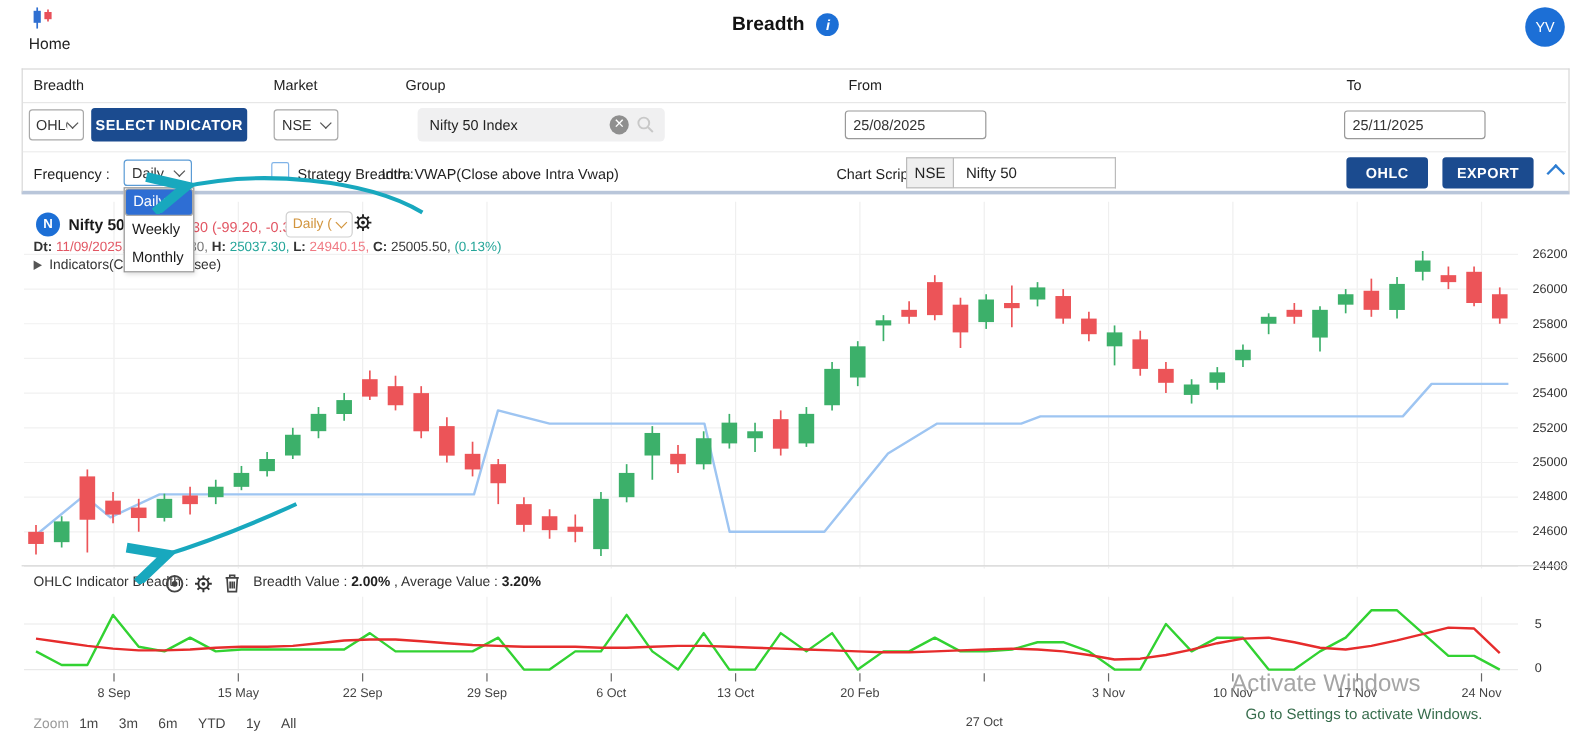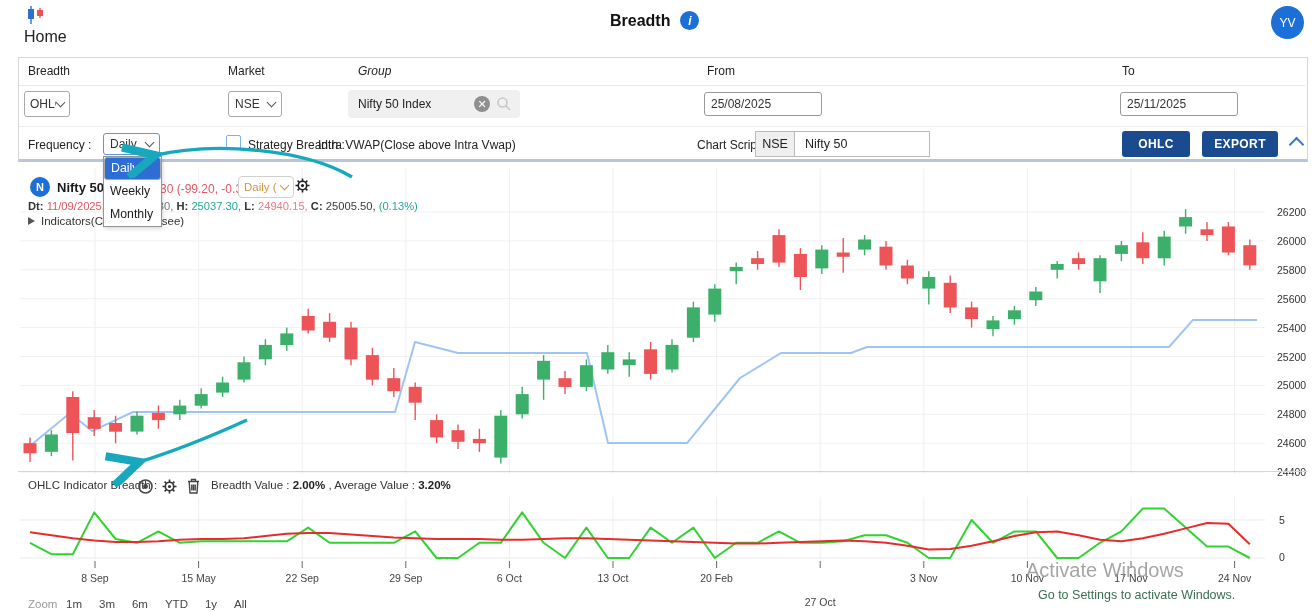--- a/index.html
+++ b/index.html
@@ -1,21 +1,21 @@
 <!DOCTYPE html>
 <html style="--btn: #1B4B8F; --accent: #1C6FD6; --sel: #2E6ED4;"><head>
 <meta charset="utf-8">
 <style>
   html,body{margin:0;padding:0;background:#fff;}
   #page{position:relative;width:1315px;height:612px;background:#fff;
         font-family:"Liberation Sans",sans-serif;color:#222;overflow:hidden;}
   .abs{position:absolute;}
   .nowrap{white-space:nowrap;}
   
-  .home-label{font-size:16px;color:#222;}
+  .home-label{font-size:13px;color:#222;}
   .app-title{font-size:16px;font-weight:bold;color:#111;}
   .info-circle{width:19px;height:19px;border-radius:50%;background:var(--accent,#1C6FD6);
     color:#fff;font-size:12px;font-weight:bold;display:flex;align-items:center;justify-content:center;font-style:italic;}
   .avatar{width:33px;height:33px;border-radius:50%;background:var(--accent,#1C6FD6);color:#fff;
     font-size:12px;display:flex;align-items:center;justify-content:center;}
   
   .panel{left:18px;top:57px;width:1288px;height:101px;border:1px solid #d7d7d7;border-bottom:3px solid #b9c6da;}
   .plabel{font-size:12px;color:#222;}
   .divider{background:#e7e7e7;height:1px;}
   .sel{border:1px solid #a9a9a9;border-radius:3px;background:#fff;font-size:12px;color:#333;
@@ -81,35 +81,36 @@
   </div>
   <div class="abs" style="left:610px;top:11px;display:flex;align-items:center;gap:10px;">
     <div class="app-title">Breadth</div>
     <div class="info-circle">i</div>
   </div>
   <div class="abs avatar" style="left:1271px;top:6px;">YV</div>
 
   <div class="abs panel"></div>
   <div class="abs plabel" style="left:28px;top:64px;">Breadth</div>
   <div class="abs plabel" style="left:228px;top:64px;">Market</div>
-  <div class="abs plabel" style="left:358px;top:64px;font-style:italic;">Group</div>
+  <div class="abs plabel" style="left:338px;top:64px;">Group</div>
   <div class="abs plabel" style="left:707px;top:64px;">From</div>
   <div class="abs plabel" style="left:1122px;top:64px;">To</div>
   <div class="abs divider" style="left:19px;top:85px;width:1286px;"></div>
   <div class="abs divider" style="left:19px;top:126px;width:1286px;background:#ededed;"></div>
 
   <div class="abs sel" style="left:24px;top:91px;width:46px;height:26px;padding:0 5px;">
     <span style="width:26px;overflow:hidden;">OHLC</span>
     <span class="chev"></span>
   </div>
+  <div class="abs btn" style="left:76px;top:90px;width:130px;height:28px;">SELECT INDICATOR</div>
   <div class="abs sel" style="left:228px;top:91px;width:54px;height:26px;">
     <span>NSE</span>
     <span class="chev"></span>
   </div>
-  <div class="abs search-box" style="left:348px;top:90px;width:172px;height:28px;">
+  <div class="abs search-box" style="left:348px;top:90px;width:206px;height:28px;">
     <span style="padding-left:10px;flex:1;">Nifty 50 Index</span>
     <span class="clear-circle icon-btn" style="margin-right:6px;">✕</span>
     <svg width="16" height="16" viewBox="0 0 16 16" style="margin-right:8px;">
       <circle cx="6.5" cy="6.5" r="4.5" fill="none" stroke="#c8c8c8" stroke-width="1.6"></circle>
       <line x1="10" y1="10" x2="14" y2="14" stroke="#c8c8c8" stroke-width="1.6"></line>
     </svg>
   </div>
   <div class="abs sel" style="left:704px;top:92px;width:118px;height:24px;border-color:#999;">
     <span>25/08/2025</span>
   </div>

